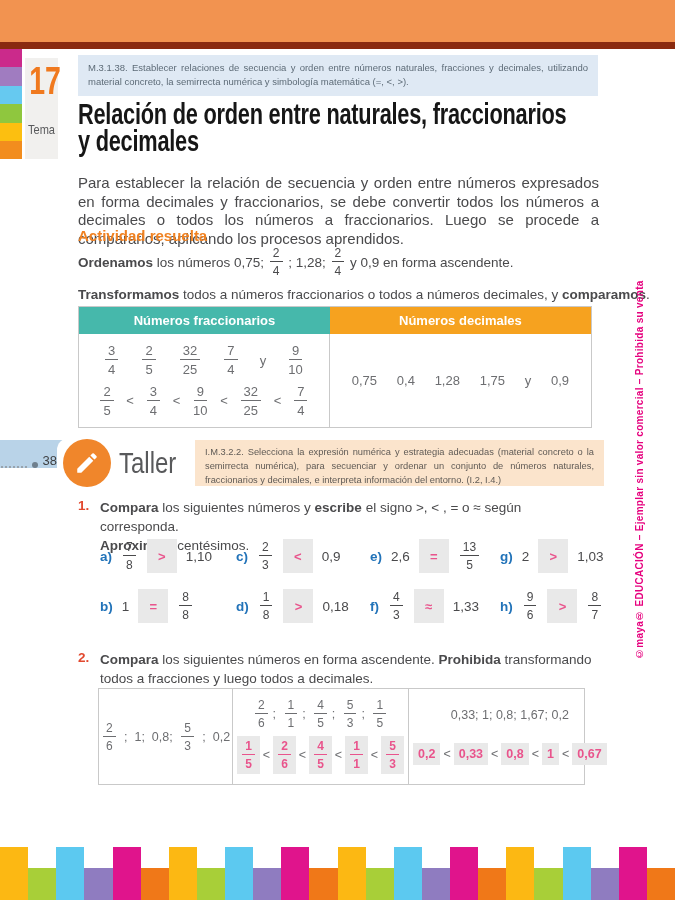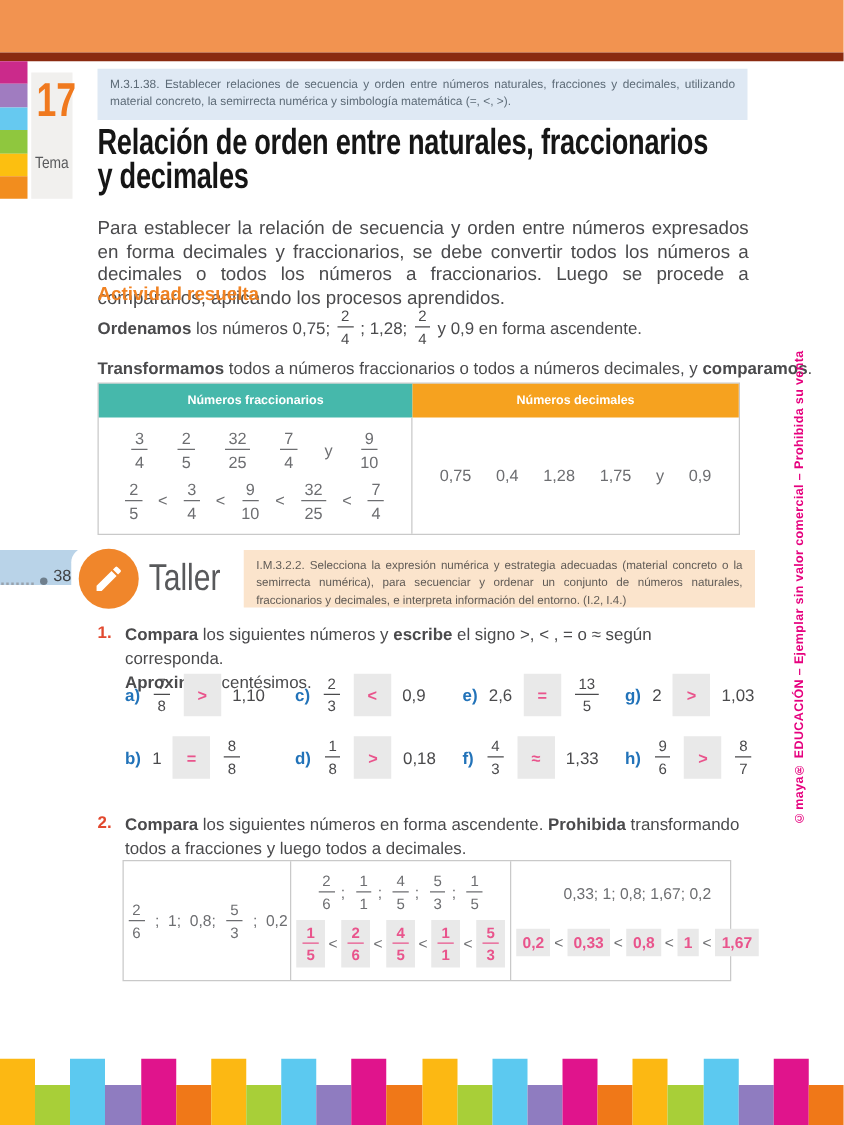--- a/index.html
+++ b/index.html
@@ -45,21 +45,21 @@
 
   
   .ansbox{display:inline-flex;width:30px;height:34px;background:#e9e9e9;align-items:center;
           justify-content:center;color:#e9548c;font-weight:bold;font-size:13px;flex:0 0 auto}
   .pill{display:inline-flex;background:#e9e9e9;padding:4px 5px;align-items:center;justify-content:center;
         color:#e9548c;font-weight:bold}
   .pill .frac{color:#e9548c;margin:0}
 
   
   .t1{left:78px;top:306px;width:514px;border:1px solid #c9c9c9;box-sizing:border-box}
-  .t1-head{display:flex;height:27px;line-height:27px;color:#fff;font-weight:bold;font-size:10px;text-align:center}
+  .t1-head{display:flex;height:27px;line-height:27px;color:#fff;font-weight:bold;font-size:13px;text-align:center}
   .t1-head .hl{width:49%;background:#46b8ab}
   .t1-head .hr{width:51%;background:#f6a21f}
   .t1-body{display:flex;height:93px;color:#6d6e71;font-size:13px}
   .t1-body .cl{width:49%;border-right:1px solid #c9c9c9;display:flex;flex-direction:column;
                justify-content:space-around;padding:6px 14px;box-sizing:border-box}
   .t1-body .cr{width:51%;display:flex;flex-direction:column;justify-content:space-around;
                padding:6px 12px;box-sizing:border-box}
   .t1 .seqflex{justify-content:space-around}
   .t1 .frac{font-size:13px}
   .t1 .dec2{text-align:center}
@@ -419,21 +419,21 @@
       <div class="dec1">0,33;  1;  0,8;  1,67;  0,2</div>
       <div class="seqflex">
           <span class="pill">0,2</span>
           <span class="sq-t">&lt;</span>
           <span class="pill">0,33</span>
           <span class="sq-t">&lt;</span>
           <span class="pill">0,8</span>
           <span class="sq-t">&lt;</span>
           <span class="pill">1</span>
           <span class="sq-t">&lt;</span>
-          <span class="pill">1,67</span>
+          <span class="pill">0,67</span>
         </div>
     </div>
   </div>
 </div>
 
 <div class="abs bars" id="bottom-bars">
     <div class="bar tall" style="background: rgb(252, 184, 19);"></div>
     <div class="bar short" style="background: rgb(168, 207, 56);"></div>
     <div class="bar tall" style="background: rgb(92, 201, 240);"></div>
     <div class="bar short" style="background: rgb(143, 124, 192);"></div>

